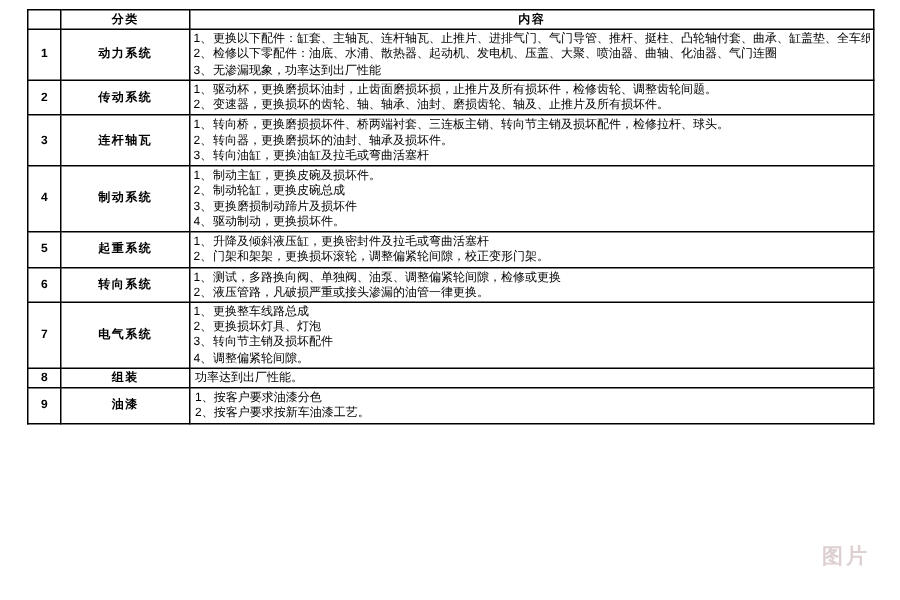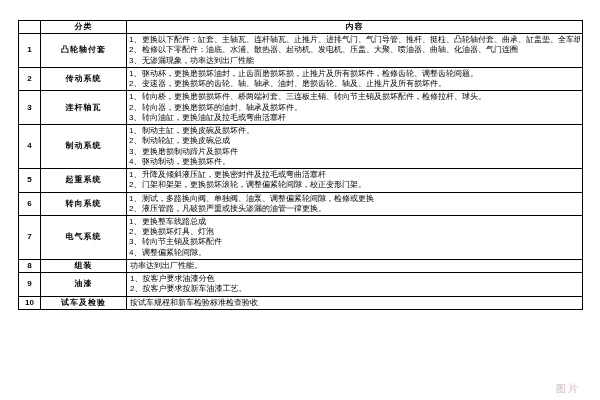--- a/index.html
+++ b/index.html
@@ -13,21 +13,21 @@
     font-family: "Liberation Sans", sans-serif;
     color: #000000;
     overflow: hidden;
   }
   .sheet {
     width: 600px;
     height: 400px;
     position: relative;
     background: #fff;
     box-sizing: border-box;
-    padding: 20px 18px 4px 18px;
+    padding: 6px 18px 4px 18px;
   }
   table.spec {
     border-collapse: collapse;
     width: 564px;
     table-layout: fixed;
   }
   table.spec td, table.spec th {
     border: 1px solid #000;
     vertical-align: middle;
     padding: 1px 2px;
@@ -78,22 +78,22 @@
     padding-left: 1px;
   }
   .marker {
     display: inline-block;
     width: 13px;
     text-indent: 0;
   }
   .watermark {
     position: absolute;
     right: 20px;
-    bottom: 4px;
-    font-size: 10px;
+    bottom: 20px;
+    font-size: 14px;
     color: #d9c8c8;
     letter-spacing: 2px;
     opacity: .85;
     font-weight: bold;
   }
 </style>
 </head>
 <body>
 
 <div class="sheet">
@@ -106,21 +106,21 @@
     <thead>
       <tr>
         <th class="hdr"></th>
         <th class="hdr">分类</th>
         <th class="hdr">内容</th>
       </tr>
     </thead>
     <tbody id="tbody">
         <tr>
           <td class="no">1</td>
-          <td class="cat">凸轮轴付套</td>
+          <td class="cat">动力系统</td>
           <td class="cont">
             <ol>
               <li><span class="marker">1、</span><span>更换以下配件：缸套、主轴瓦、连杆轴瓦、止推片、进排气门、气门导管、推杆、挺柱、凸轮轴付套、曲承、缸盖垫、全车纸垫、油封、机滤芯、空滤芯、油滤芯、传动带、预热塞、火花塞、分火头、轮圈、磨损十、以及所有易损件和损坏配件。</span></li>
               <li><span class="marker">2、</span><span>检修以下零配件：油底、水浦、散热器、起动机、发电机、压盖、大聚、喷油器、曲轴、化油器、气门连圈</span></li>
               <li><span class="marker">3、</span><span>无渗漏现象，功率达到出厂性能</span></li>
             </ol>
           </td>
         </tr>
         <tr>
           <td class="no">2</td>
@@ -193,25 +193,18 @@
           <td class="cont">
             <div class="plain">功率达到出厂性能。</div>
           </td>
         </tr>
         <tr>
           <td class="no">9</td>
           <td class="cat">油漆</td>
           <td class="cont">
             <div class="plain">1、按客户要求油漆分色</div>
             <div class="plain">2、按客户要求按新车油漆工艺。</div>
-          </td>
-        </tr>
-        <tr>
-          <td class="no">10</td>
-          <td class="cat">试车及检验</td>
-          <td class="cont">
-            <div class="plain">按试车规程和新车检验标准检查验收</div>
           </td>
         </tr>
       </tbody>
   </table>
   <div class="watermark">图片</div>
 </div>
 
 </body></html>

